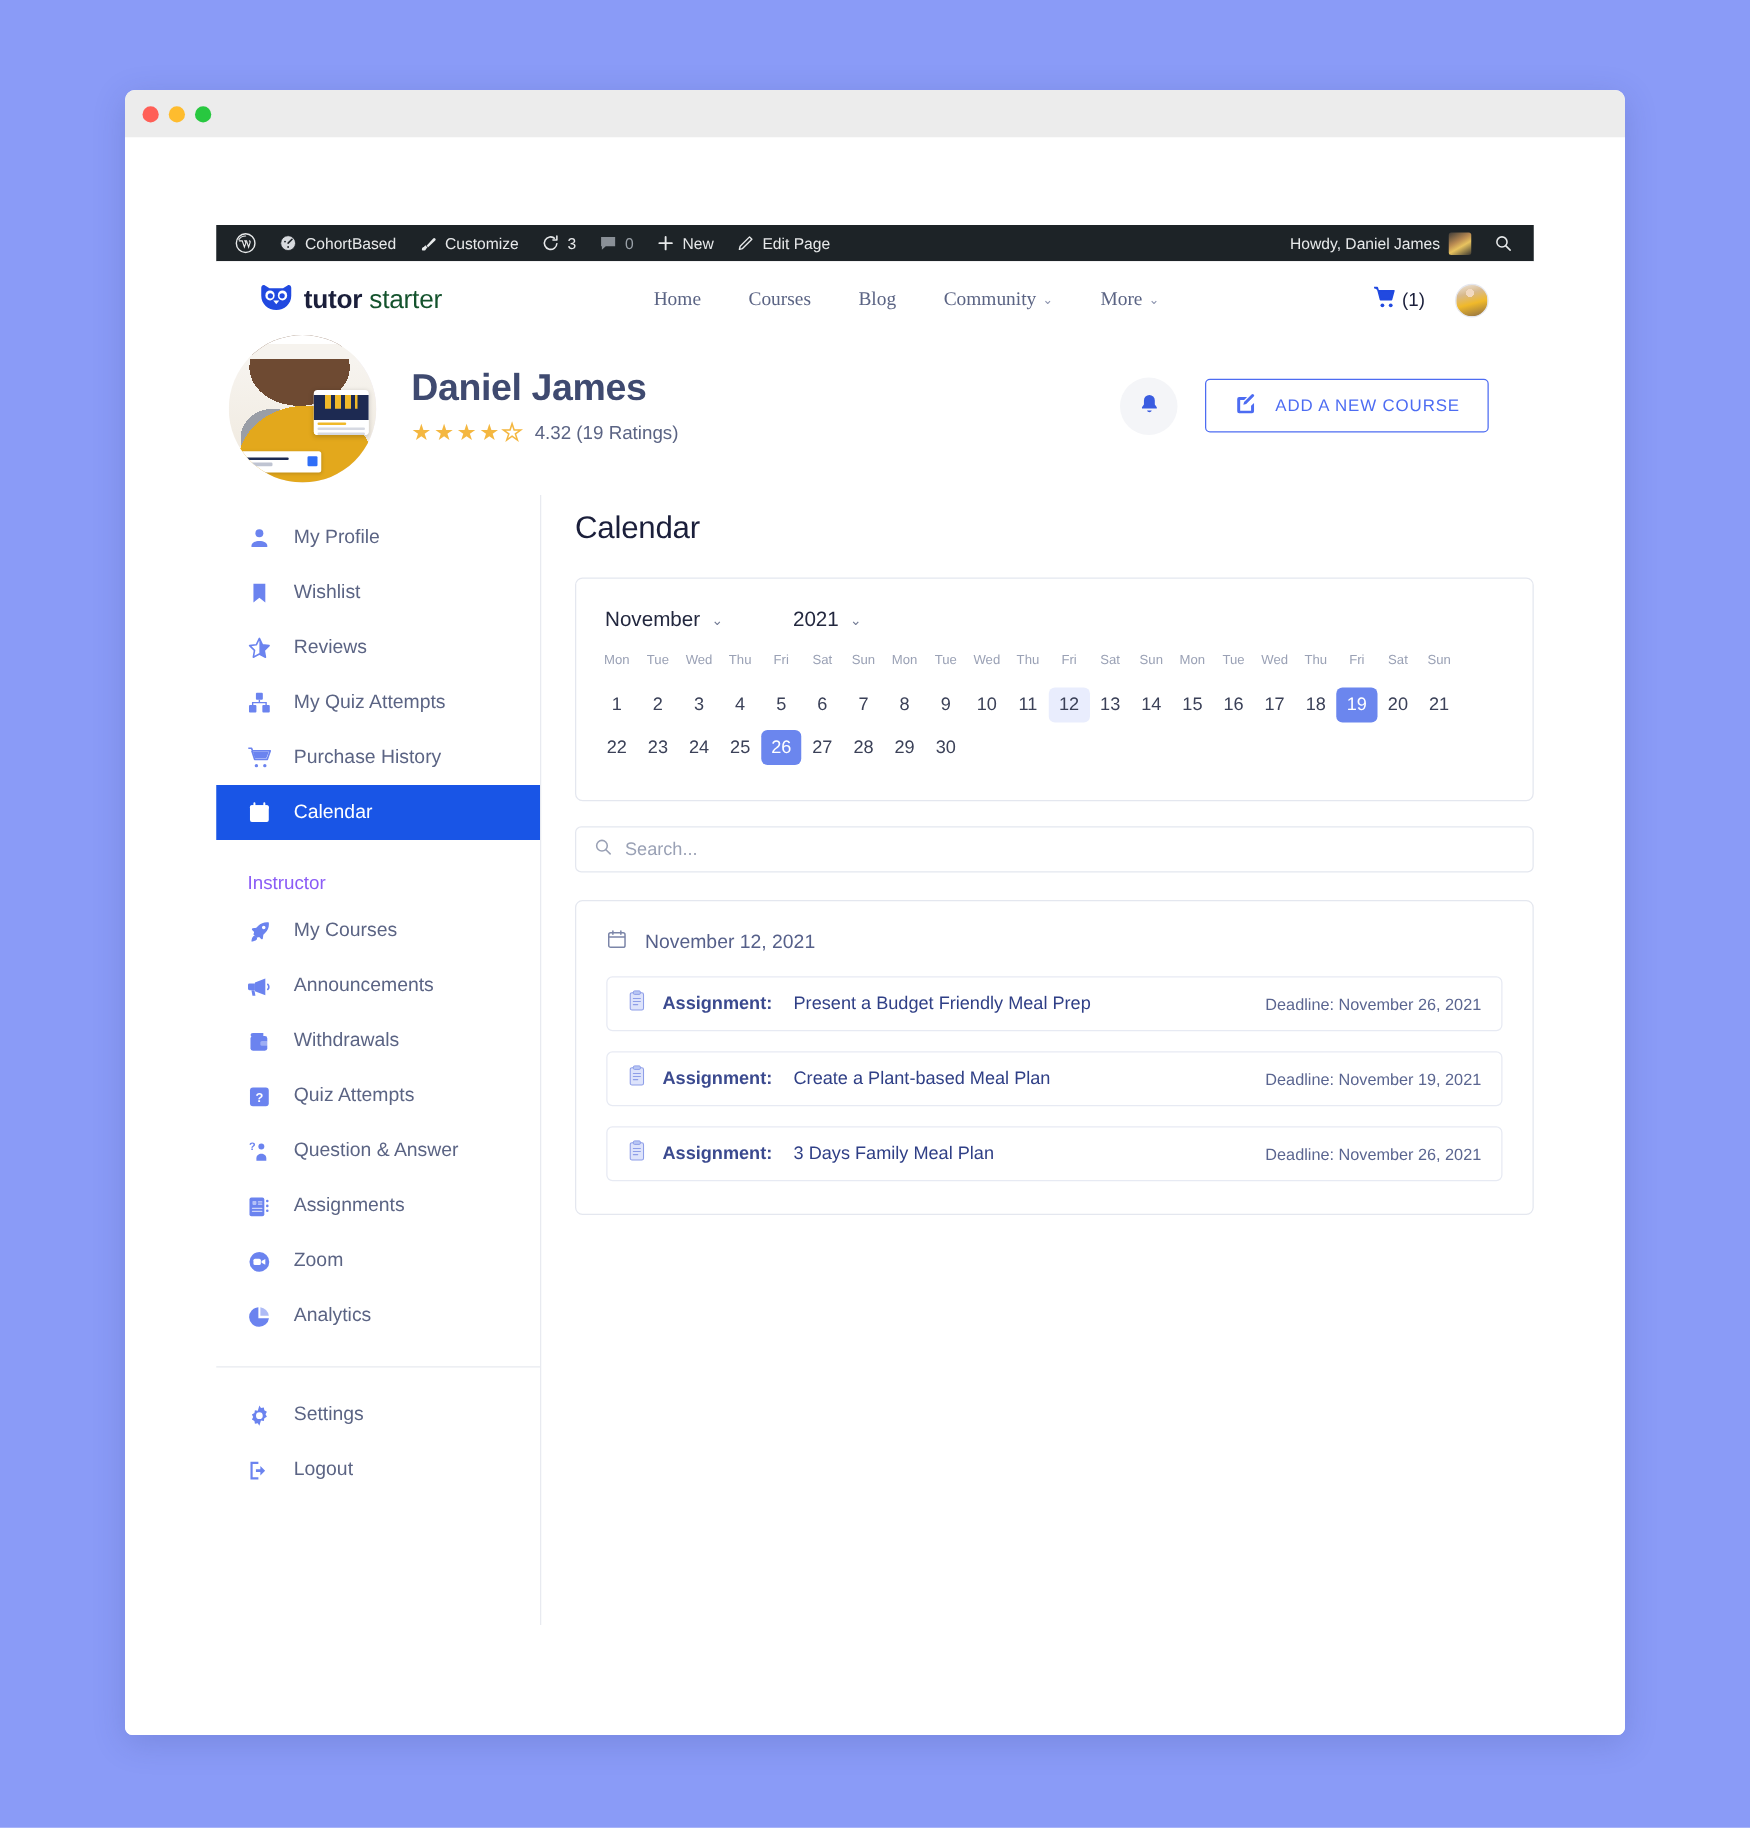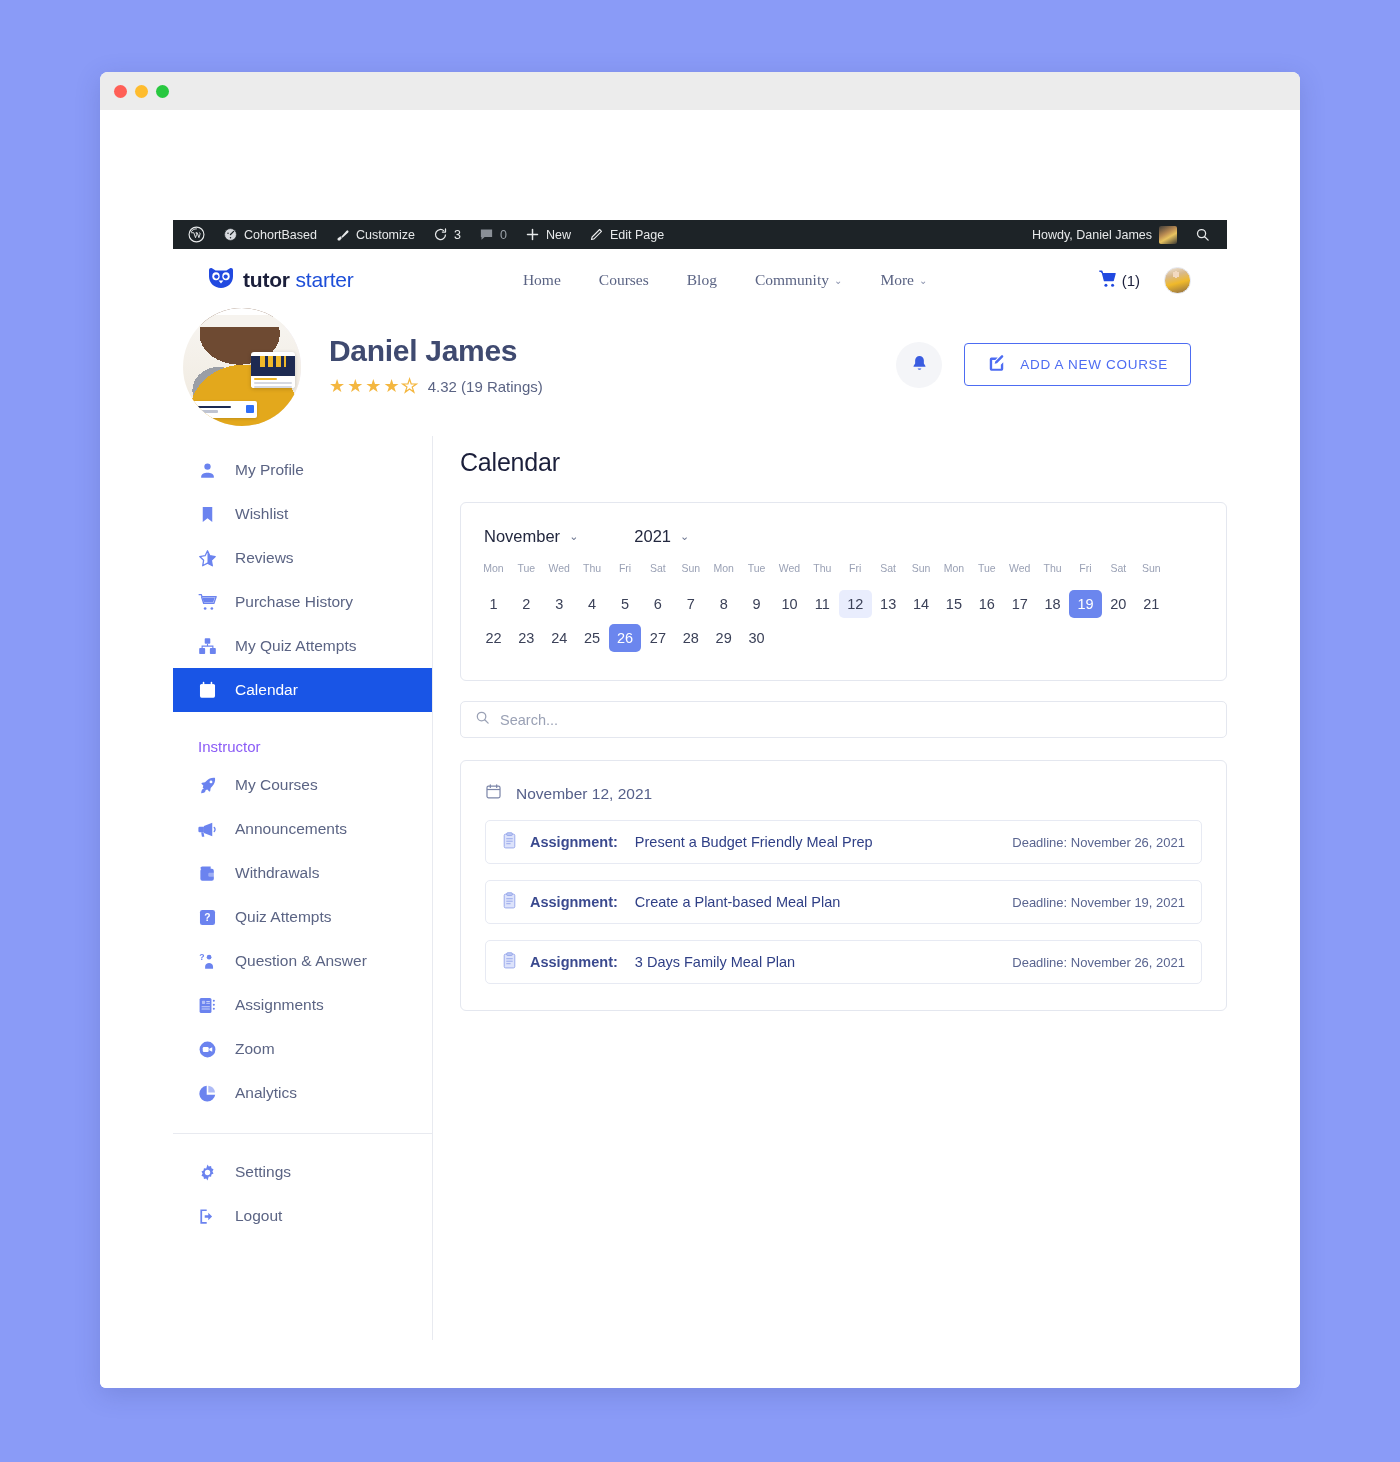--- a/index.html
+++ b/index.html
@@ -20,21 +20,21 @@
   }
   .titlebar {
     height: 38px; background: #ececec;
     display: flex; align-items: center; padding-left: 14px; gap: 8px;
   }
   .dot { width: 13px; height: 13px; border-radius: 50%; }
   .dot.red { background: #ff5f57; }
   .dot.yellow { background: #febc2e; }
   .dot.green { background: #28c840; }
 
-  .page-body { position: relative; background: #fff; height: 1278px; margin-top: 40px; }
+  .page-body { position: relative; background: #fff; height: 1278px; }
 
   
   .wp-adminbar {
     position: absolute; left: 73px; top: 70px;
     width: 1054px; height: 29px;
     background: #1d2327; color: #e7e9ea;
     display: flex; align-items: center;
     font-size: 12.5px; font-family: "Liberation Sans", sans-serif;
   }
   .wp-left { display: flex; align-items: center; gap: 0; padding-left: 6px; }
@@ -56,21 +56,21 @@
   
   .site-header {
     position: absolute; left: 73px; top: 99px;
     width: 1054px; height: 62px;
     display: flex; align-items: center;
     background: #fff;
   }
   .logo { display: flex; align-items: center; gap: 9px; margin-left: 35px; }
   .logo-text { font-size: 21px; color: #1b1f3b; letter-spacing: -0.2px; }
   .logo-text b { font-weight: 700; }
-  .logo-text span { font-weight: 400; color: #1d4ed8; }
+  .logo-text span { font-weight: 400; color: #14532d; }
   .mainnav { display: flex; align-items: center; gap: 38px; margin: 0 auto; }
   .mainnav a {
     font-size: 15.5px; color: #5b6484; text-decoration: none;
     display: flex; align-items: center; gap: 5px; font-family: Liberation Serif, serif;
   }
   .caret { font-size: 10px; color: #8a92ad; }
   .header-right { display: flex; align-items: center; gap: 24px; margin-right: 36px; }
   .cart { display: flex; align-items: center; gap: 3px; color: #1b1f3b; font-size: 15px; }
   .avatar-sm {
     width: 27px; height: 27px; border-radius: 50%;
@@ -427,38 +427,38 @@
             <svg width="19" height="19" viewBox="0 0 24 24">
                 <path d="M12 2.2 15 8.5l6.8 1-4.9 4.8 1.2 6.9L12 17.9 5.9 21.2l1.2-6.9L2.2 9.5l6.8-1z" fill="none" stroke="currentColor" stroke-width="1.6" stroke-linejoin="round"></path>
                 <path d="M12 2.2 15 8.5l6.8 1-4.9 4.8 1.2 6.9L12 17.9z" fill="currentColor"></path>
               </svg>
           </span>
           <span>Reviews</span>
         </a>
         <a class="sb-item">
           <span class="ic">
             <svg width="19" height="19" viewBox="0 0 24 24" fill="currentColor">
+                <rect x="8.5" y="1.5" width="7" height="7" rx="1"></rect>
+                <rect x="1.5" y="14" width="7.5" height="7.5" rx="1"></rect>
+                <rect x="15" y="14" width="7.5" height="7.5" rx="1"></rect>
+                <path d="M12 8.5v3M5.2 14v-2.5h13.6V14" stroke="currentColor" stroke-width="1.4" fill="none"></path>
+              </svg>
+          </span>
+          <span>My Quiz Attempts</span>
+        </a>
+        <a class="sb-item">
+          <span class="ic">
+            <svg width="19" height="19" viewBox="0 0 24 24" fill="currentColor">
                 <path d="M0.8 2h3.3l.9 2.6h18l-3 8.6H7.2L4.4 4.6M7.3 13.2h12.7" stroke="currentColor" stroke-width="1.7" fill="none" stroke-linejoin="round"></path>
                 <path d="M5.5 5.8h16L19 12H7.4z"></path>
                 <circle cx="9" cy="19.6" r="1.7"></circle>
                 <circle cx="17.5" cy="19.6" r="1.7"></circle>
               </svg>
           </span>
           <span>Purchase History</span>
-        </a>
-        <a class="sb-item">
-          <span class="ic">
-            <svg width="19" height="19" viewBox="0 0 24 24" fill="currentColor">
-                <rect x="8.5" y="1.5" width="7" height="7" rx="1"></rect>
-                <rect x="1.5" y="14" width="7.5" height="7.5" rx="1"></rect>
-                <rect x="15" y="14" width="7.5" height="7.5" rx="1"></rect>
-                <path d="M12 8.5v3M5.2 14v-2.5h13.6V14" stroke="currentColor" stroke-width="1.4" fill="none"></path>
-              </svg>
-          </span>
-          <span>My Quiz Attempts</span>
         </a>
         <a class="sb-item active">
           <span class="ic">
             <svg width="19" height="19" viewBox="0 0 24 24" fill="currentColor">
                 <rect x="2.5" y="4" width="19" height="17" rx="2"></rect>
                 <rect x="2.5" y="4" width="19" height="4.5" rx="2" fill="currentColor"></rect>
                 <path d="M7 2v4M17 2v4" stroke="currentColor" stroke-width="2" stroke-linecap="round"></path>
               </svg>
           </span>
           <span>Calendar</span>

